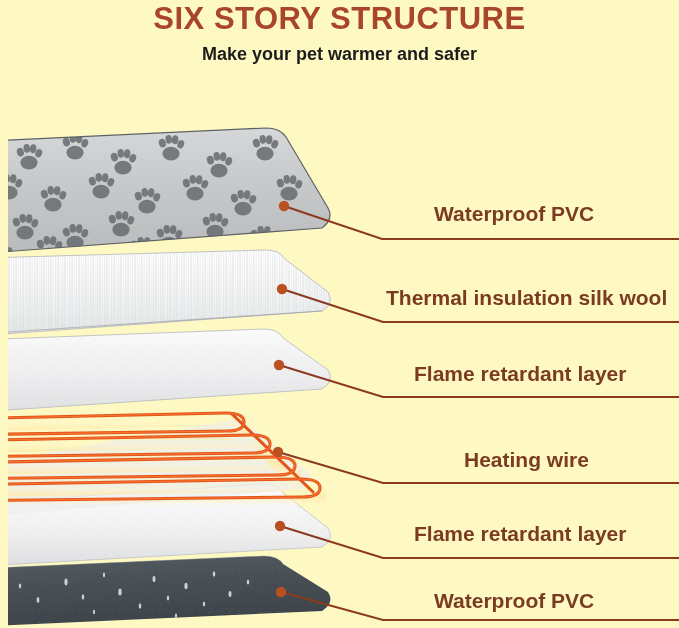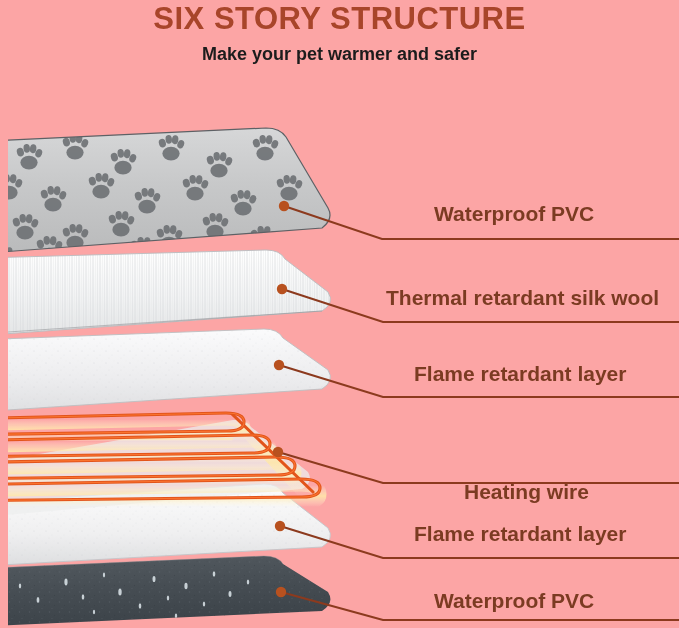--- a/index.html
+++ b/index.html
@@ -2,21 +2,21 @@
 <html><head>
 <meta charset="utf-8">
 <style>
   * { margin:0; padding:0; box-sizing:border-box; }
   html, body {
     width:679px; height:628px;
     background:#ffffff;
     font-family:"Liberation Sans", sans-serif;
     overflow:hidden;
   }
-  #root { position:relative; width:679px; height:628px; background:#fca5a5; }
+  #root { position:relative; width:679px; height:628px; background:#fef9c3; }
 
   
   .header { position:absolute; left:0; top:0; width:679px; text-align:center; }
   .title {
     font-size:31px; font-weight:bold; letter-spacing:0.5px;
     color:#a8452a; line-height:1.05; padding-top:3px;
   }
   .subtitle {
     font-size:18px; font-weight:bold; color:#1c1c1c;
     line-height:1.1; padding-top:9px;
@@ -252,20 +252,20 @@
           <circle cx="274" cy="289" r="5.2"></circle>
           <circle cx="271" cy="365" r="5.2"></circle>
           <circle cx="270" cy="452" r="5.2"></circle>
           <circle cx="272" cy="526" r="5.2"></circle>
           <circle cx="273" cy="592" r="5.2"></circle>
         </g>
       </g>
     </svg>
 
     <div class="label" style="left:426px; top:202px;">Waterproof PVC</div>
-    <div class="label" style="left:378px; top:286px;">Thermal retardant silk wool</div>
+    <div class="label" style="left:378px; top:286px;">Thermal insulation silk wool</div>
     <div class="label" style="left:406px; top:362px;">Flame retardant layer</div>
-    <div class="label" style="left:456px; top:448px;margin-top:32px;">Heating wire</div>
+    <div class="label" style="left:456px; top:448px;">Heating wire</div>
     <div class="label" style="left:406px; top:522px;">Flame retardant layer</div>
     <div class="label" style="left:426px; top:589px;">Waterproof PVC</div>
   </div>
 
 </div>
 
 </body></html>

